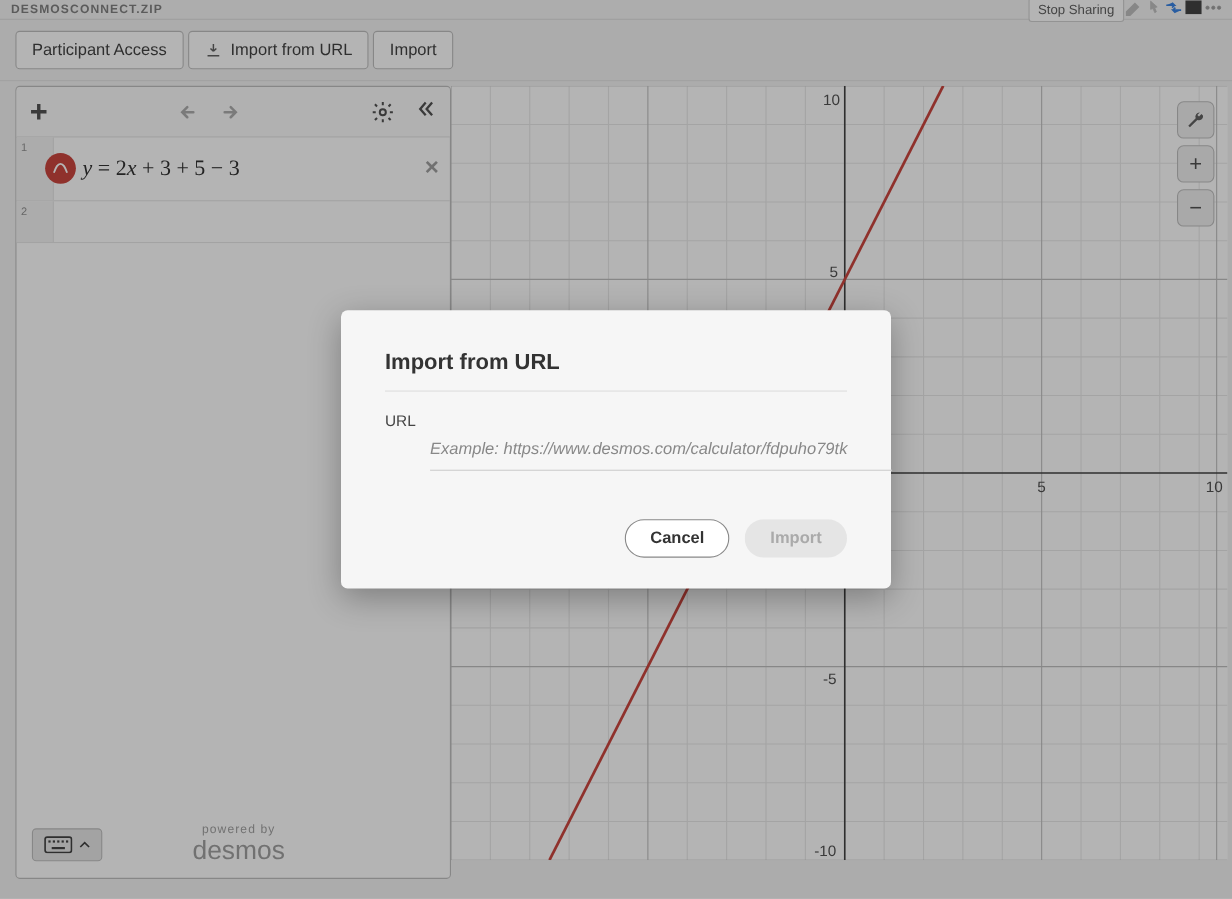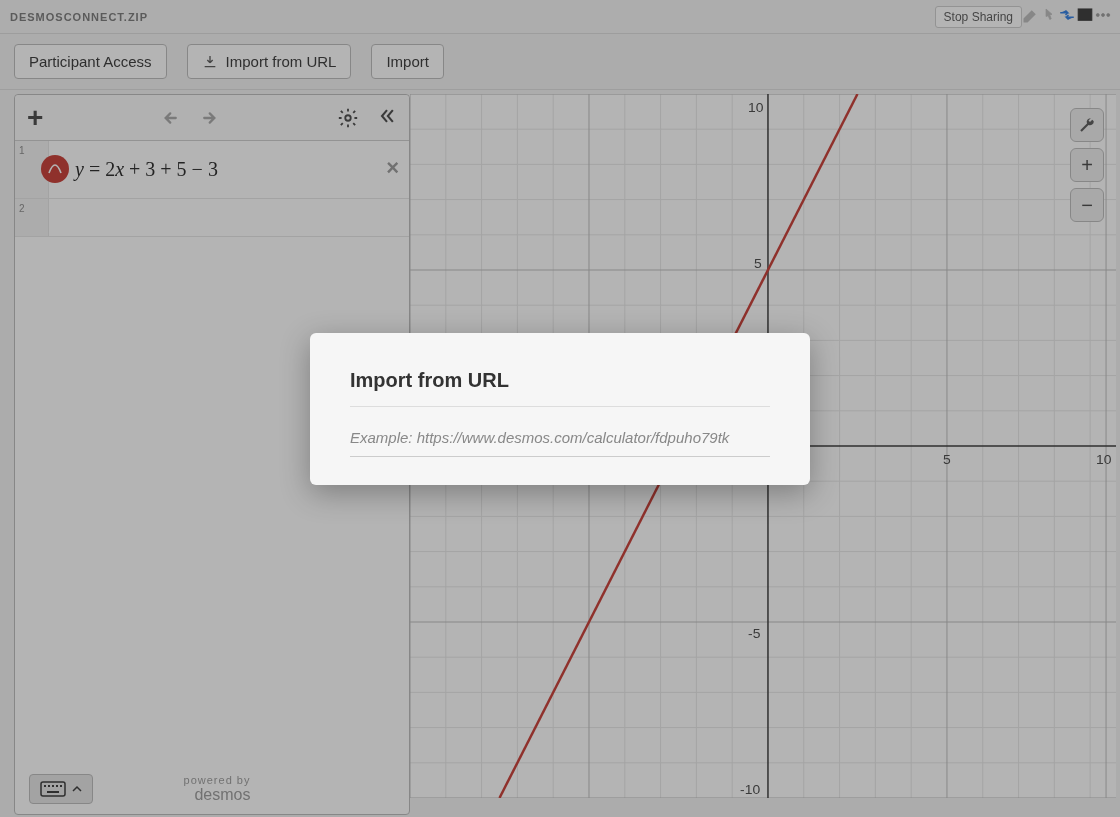--- a/index.html
+++ b/index.html
@@ -1,21 +1,21 @@
 <!DOCTYPE html>
 <html><head>
 <meta charset="utf-8">
 <style>
   * { box-sizing: border-box; margin: 0; padding: 0; }
   html, body { width: 1120px; height: 817px; overflow: hidden; font-family: -apple-system, "Helvetica Neue", Arial, sans-serif; }
   body { background: #f3f3f3; }
 
   
   .titlebar {
-    height: 34px;
+    height: 18px;
     background: #f5f5f5;
     border-bottom: 1px solid #dcdcdc;
     display: flex;
     align-items: center;
     padding: 0 10px;
     position: relative;
   }
   .titlebar .title {
     font-size: 11px;
     letter-spacing: 1px;
@@ -41,21 +41,21 @@
   .tb-icon svg { width: 18px; height: 18px; }
   .icon-disabled svg * { stroke: #bbb; fill: #bbb; }
   .icon-blue svg * { stroke: #2a7ae2; fill: #2a7ae2; }
   .icon-dark svg * { stroke: #333; fill: #333; }
   .icon-light svg * { stroke: #999; fill: #999; }
 
   
   .toolbar {
     padding: 10px 14px;
     display: flex;
-    gap: 20px;
+    gap: 4px;
     border-bottom: 1px solid #ddd;
     background: #f3f3f3;
   }
   .btn {
     background: #fff;
     border: 1px solid #bbb;
     border-radius: 4px;
     padding: 8px 14px;
     font-size: 15px;
     color: #333;
@@ -152,27 +152,27 @@
     background: #e5e5e5;
     border: 1px solid #bbb;
     border-radius: 4px;
     padding: 6px 10px;
     display: inline-flex;
     align-items: center;
     gap: 6px;
     cursor: pointer;
   }
   .powered {
-    text-align: right;
+    text-align: center;
     color: #999;
     font-size: 11px;
     letter-spacing: 1px;
   }
   .powered .logo {
-    font-size: 16px;
+    font-size: 24px;
     letter-spacing: 0;
     color: #999;
     font-weight: 500;
   }
 
   
   .graph {
     flex: 1;
     position: relative;
     background: #fff;
@@ -230,20 +230,21 @@
   .modal input[type=text] {
     width: 100%;
     border: none;
     border-bottom: 1px solid #ccc;
     background: transparent;
     font-size: 15px;
     font-style: italic;
     color: #333;
     padding: 4px 0 10px 0;
     outline: none;
+    margin-left: 41px;
   }
   .modal input::placeholder { color: #888; font-style: italic; }
   .modal-actions {
     display: flex;
     justify-content: flex-end;
     gap: 14px;
     margin-top: 44px;
   }
   .m-btn {
     padding: 8px 22px;
@@ -459,15 +460,20 @@
       <div class="gc-btn">+</div>
       <div class="gc-btn">−</div>
     </div>
   </div>
 </div>
 
 <div class="overlay">
   <div class="modal">
     <h2>Import from URL</h2>
     <hr>
+    <div class="field-label">URL</div>
     <input type="text" placeholder="Example: https://www.desmos.com/calculator/fdpuho79tk" style="">
+    <div class="modal-actions">
+      <button class="m-btn">Cancel</button>
+      <button class="m-btn primary-disabled">Import</button>
+    </div>
   </div>
 </div>
 
 </body></html>

